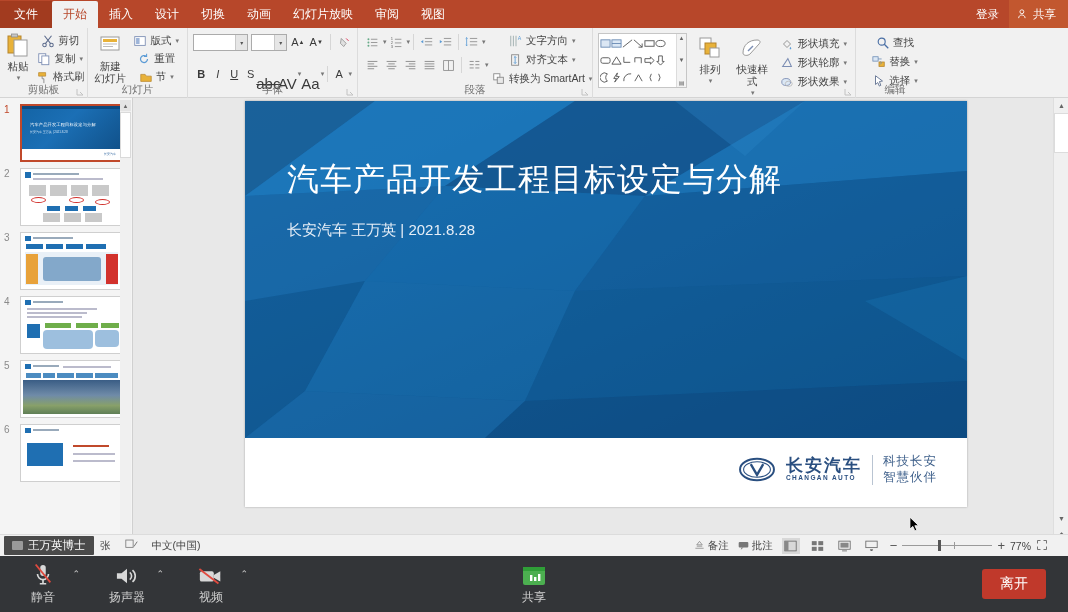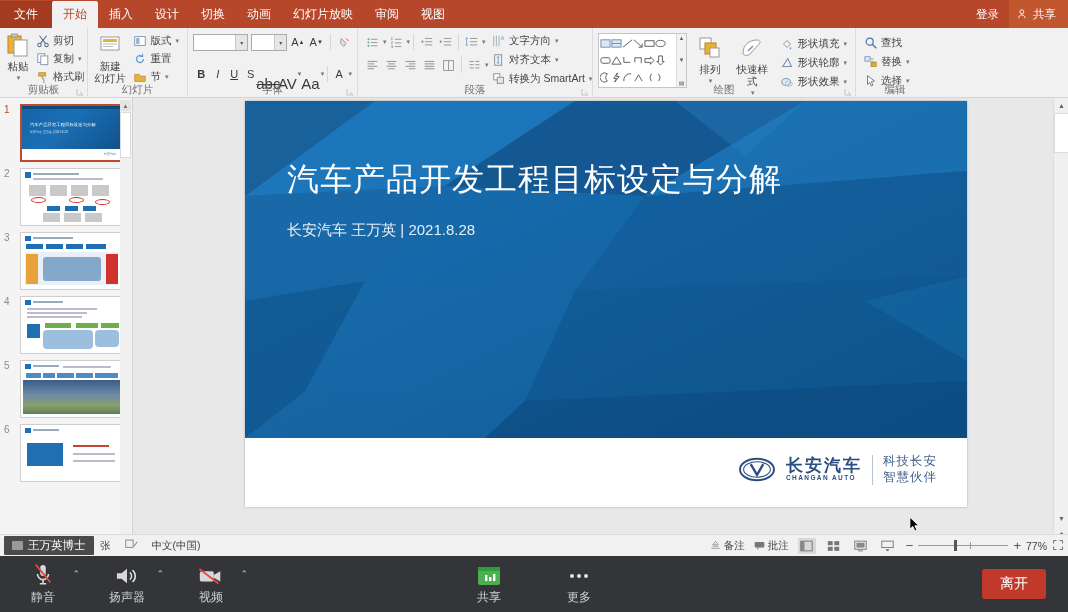--- a/index.html
+++ b/index.html
@@ -20,21 +20,21 @@
   .tb-right { position:absolute; right:0; top:0; height:28px; display:flex; align-items:center; }
   .tb-right .signin { color:#fff; font-size:11.5px; padding:6px 10px; }
   .tb-right .share { color:#fff; font-size:11.5px; padding:6px 12px 6px 8px; display:flex; align-items:center; gap:4px; background:#c2572f; height:28px; }
 
   
   .ribbon { position:relative; height:70px; background:#f1f1f1; border-bottom:1px solid #d4d4d4; display:flex; }
   .grp { position:relative; height:70px; border-right:1px solid #dcdcdc; padding:2px 5px 0 5px; display:flex; flex-direction:column; }
   .grp .gl { position:absolute; bottom:1px; left:0; right:0; text-align:center; font-size:10.5px; color:#6f6f6f; }
   .grp .dlg { position:absolute; bottom:2px; right:3px; width:8px; height:8px; opacity:.45; }
   .grow { display:flex; align-items:center; }
-  .itm { display:flex; align-items:center; gap:3px; font-size:10.5px; color:#444; padding:2px 3px; white-space:nowrap; }
+  .itm { display:flex; align-items:center; gap:3px; font-size:10.5px; color:#444; padding:2px 3px; white-space:nowrap;justify-content:center; }
   .itm .ic { width:14px; height:14px; display:inline-block; flex:0 0 auto; }
   .caret { font-size:7px; color:#777; margin-left:1px; }
   .bigbtn { display:flex; flex-direction:column; align-items:center; justify-content:flex-start; font-size:10.5px; color:#444; width:44px; padding-top:2px; line-height:12px; }
   .bigbtn .ic { width:26px; height:26px; margin-bottom:2px; }
   .bigbtn .lbl2 { text-align:center; }
 
   
   .fnt-in { height:17px; border:1px solid #ababab; background:#fff; display:flex; align-items:center; justify-content:flex-end; }
   .fnt-in .dd { width:12px; height:15px; background:#e6e6e6; border-left:1px solid #c9c9c9; display:flex; align-items:center; justify-content:center; font-size:6px; color:#555; }
   .sq { width:19px; height:18px; display:flex; align-items:center; justify-content:center; font-size:11px; color:#3a3a3a; }
@@ -103,21 +103,21 @@
   .vscroll .bar { position:absolute; top:15px; width:15px; height:40px; background:#fff; border:1px solid #dcdcdc; }
 
   .hscroll { position:absolute; left:0; bottom:0; width:133px; height:10px; background:#eee; }
   .hscroll .bar { position:absolute; left:0; top:0; height:10px; width:98px; background:#c9c9c9; }
 
   .cursor { position:absolute; left:776px; top:418px; width:11px; height:17px; pointer-events:none; }
 
   
   .status { position:absolute; left:0; bottom:0; height:22px; width:1068px; background:#f1f1f1; border-top:1px solid #dcdcdc; display:flex; align-items:center; font-size:10.5px; color:#444; }
   .status .sl { padding-left:8px; display:flex; align-items:center; gap:14px; }
-  .status .sr { position:absolute; right:4px; display:flex; align-items:center; gap:9px; }
+  .status .sr { position:absolute; right:20px; display:flex; align-items:center; gap:9px; }
   .status .sr .vbtn { width:18px; height:16px; display:flex; align-items:center; justify-content:center; }
   .status .sr .vbtn.on { background:#d8d8d8; }
   .zoomwrap { display:flex; align-items:center; gap:5px; }
   .zline { position:relative; width:90px; height:1px; background:#9a9a9a; }
   .zline .knob { position:absolute; left:36px; top:-5px; width:3px; height:11px; background:#555; }
   .zline .mid { position:absolute; left:52px; top:-3px; width:1px; height:7px; background:#9a9a9a; }
   .nametag { position:absolute; left:4px; top:1px; height:19px; background:#4a4a4a; color:#fff; font-size:11.5px; display:flex; align-items:center; gap:5px; padding:0 8px; border-radius:1px; }
   .nametag .tic { width:11px; height:9px; background:#9a9a9a; border-radius:1px; }
 
   
@@ -539,21 +539,20 @@
           <div class="itm">
             <svg class="ic" viewBox="0 0 16 16">
                 <ellipse cx="7" cy="8" rx="5" ry="4" fill="#dbe7f4" stroke="#7b8db3" stroke-width="1"></ellipse>
                 <ellipse cx="10" cy="10" rx="4" ry="3" fill="none" stroke="#bbb"></ellipse>
               </svg>
             <span>形状效果</span>
             <span class="caret">▾</span>
           </div>
         </div>
       </div>
-      <div class="gl">绘图</div>
       <svg class="dlg" viewBox="0 0 8 8">
           <path d="M1 1v6h6" stroke="#8a8a8a" fill="none"></path>
           <path d="M4 4l3 3" stroke="#8a8a8a"></path>
         </svg>
     </div>
 
     <div class="grp" style="width:78px; border-right:none">
       <div style="display:flex; flex-direction:column; padding-top:4px; gap:1px">
         <div class="itm">
           <svg class="ic" viewBox="0 0 16 16">
@@ -892,26 +891,16 @@
           <rect x="9" y="10" width="2.4" height="6" fill="#fff"></rect>
           <rect x="13" y="12" width="2.4" height="4" fill="#fff"></rect>
           <rect x="17" y="9" width="2.4" height="7" fill="#fff"></rect>
         </svg>
       </span>
       <span class="ml">共享</span>
     </div>
 
 
 
-    <div class="mitem">
-      <span class="mic">
-        <svg width="26" height="22" viewBox="0 0 26 22">
-            <circle cx="6" cy="11" r="2" fill="#e2e2e2"></circle>
-            <circle cx="13" cy="11" r="2" fill="#e2e2e2"></circle>
-            <circle cx="20" cy="11" r="2" fill="#e2e2e2"></circle>
-          </svg>
-      </span>
-      <span class="ml">更多</span>
-    </div>
   </div>
 
   <div class="leave">离开</div>
 </div>
 
 </body></html>

